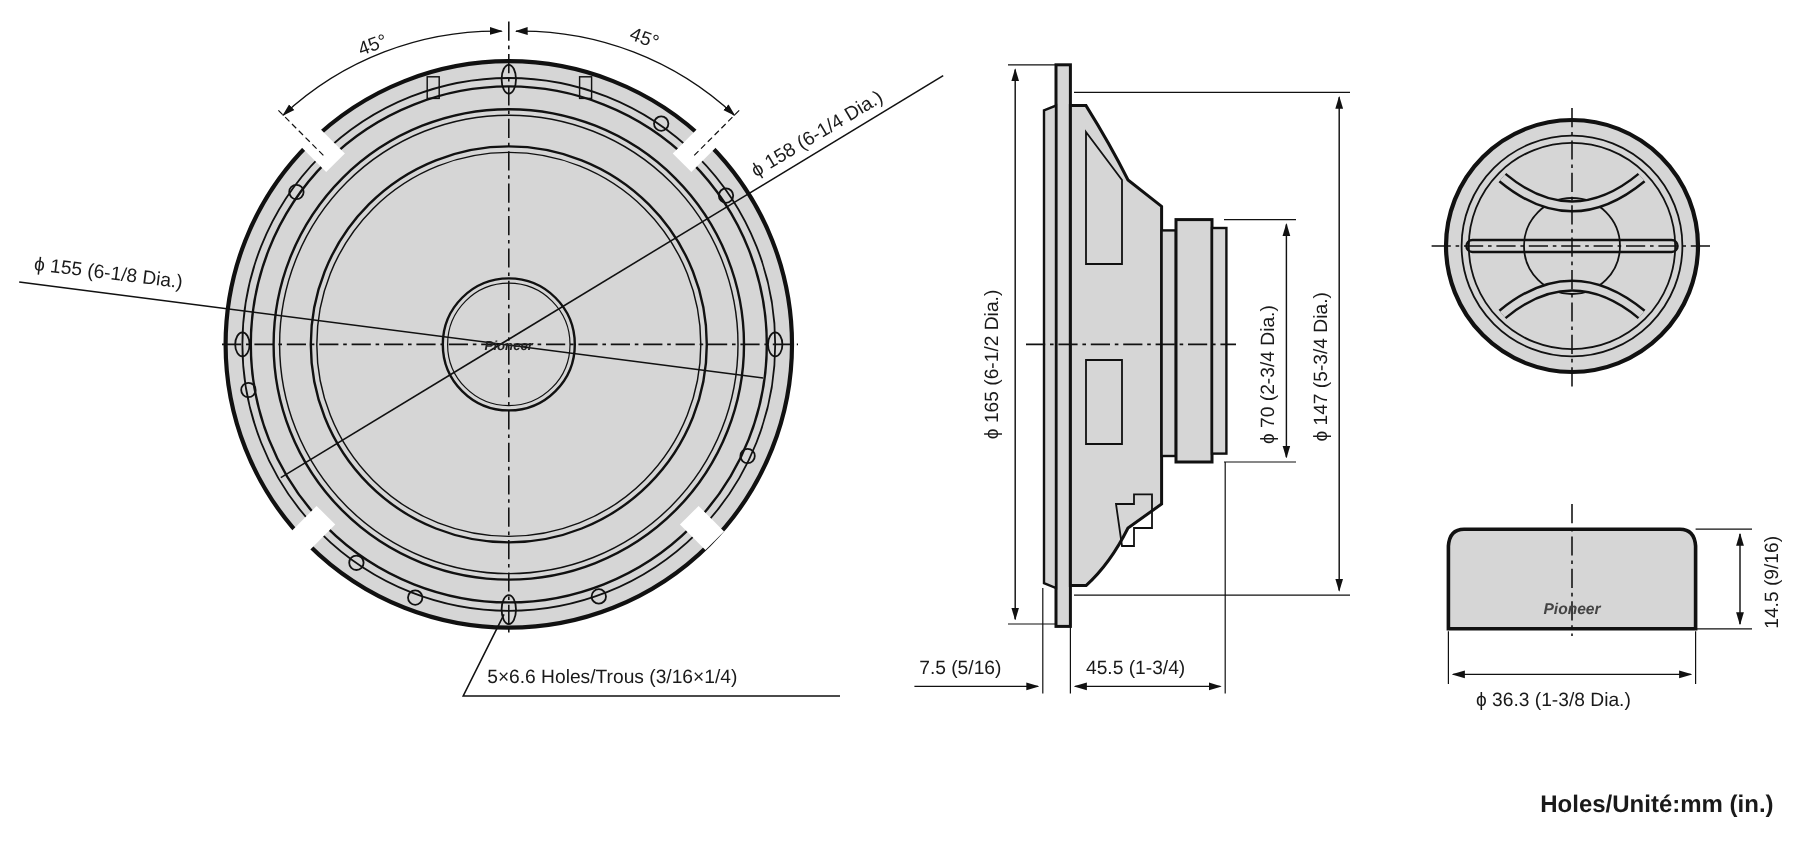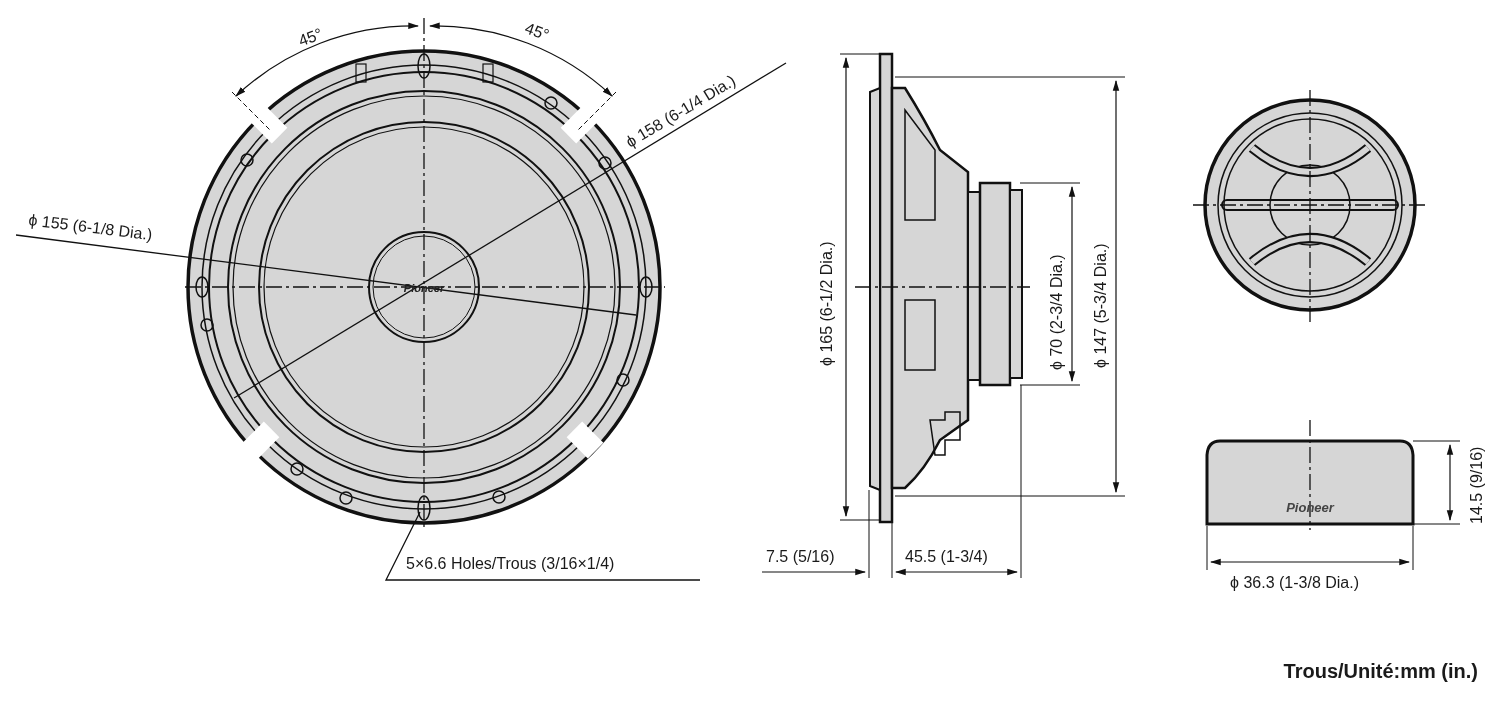--- a/index.html
+++ b/index.html
@@ -146,13 +146,13 @@
     <line x1="1450" y1="445" x2="1450" y2="520" class="ln" stroke-width="1.2" marker-start="url(#arr)" marker-end="url(#arr)"></line>
     <line x1="1207" y1="526" x2="1207" y2="570" class="ln" stroke-width="1"></line>
     <line x1="1413" y1="526" x2="1413" y2="570" class="ln" stroke-width="1"></line>
     <line x1="1211" y1="562" x2="1409" y2="562" class="ln" stroke-width="1.2" marker-start="url(#arr)" marker-end="url(#arr)"></line>
   </g>
 
   <text class="lbl" x="0" y="0" transform="translate(1482 524) rotate(-90)">14.5 (9/16)</text>
   <text class="lbl" x="1230" y="588">ϕ 36.3 (1-3/8 Dia.)</text>
 </svg>
 
-<div class="unit">Trous/Unité:mm (in.)</div>
+<div class="unit">Holes/Unité:mm (in.)</div>
 
 </body></html>

